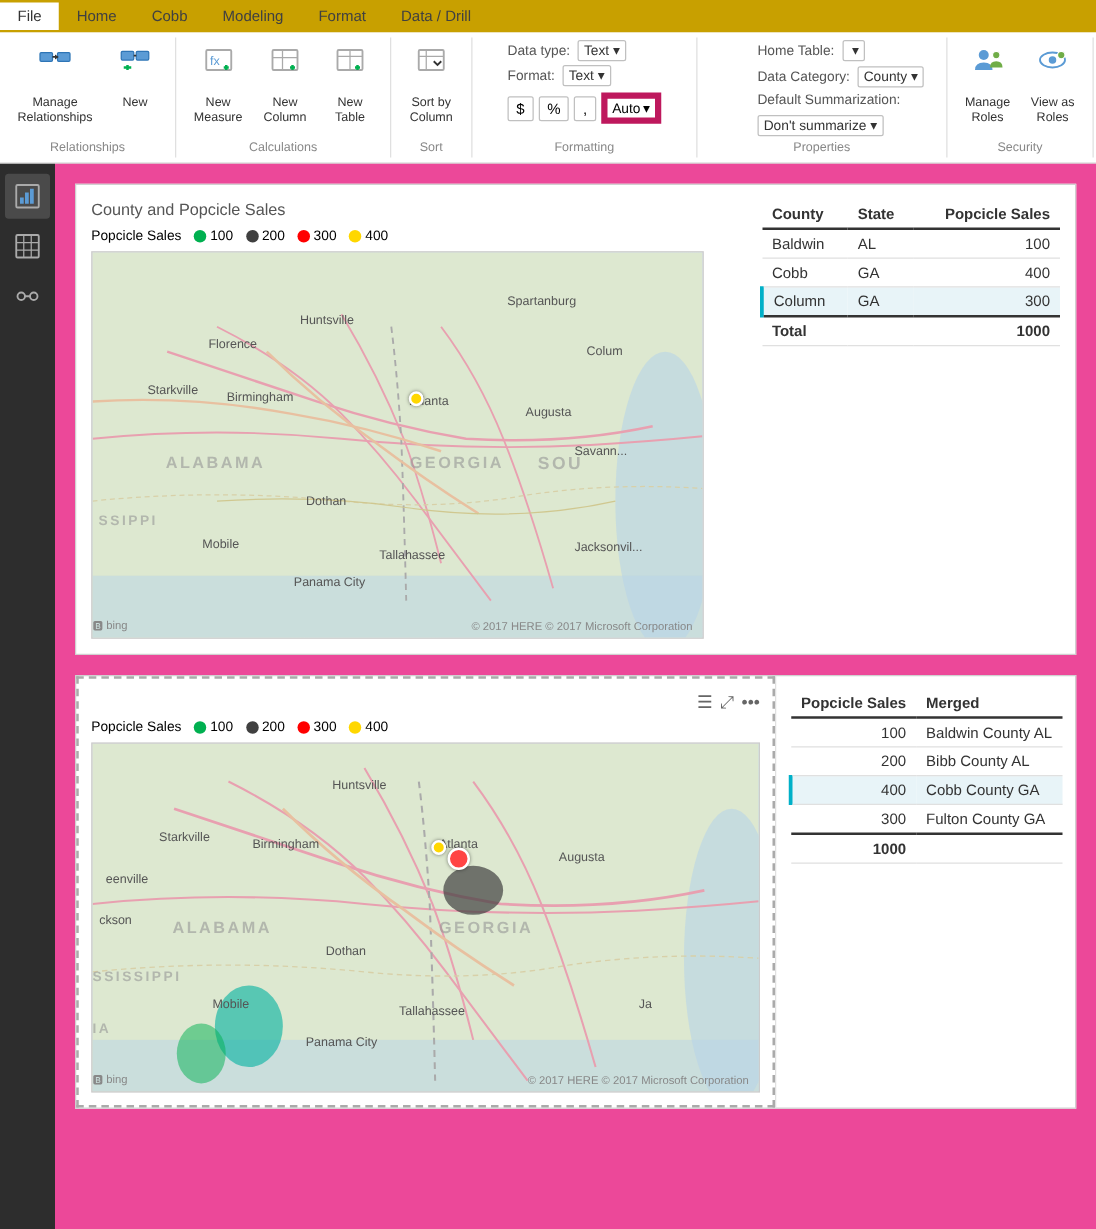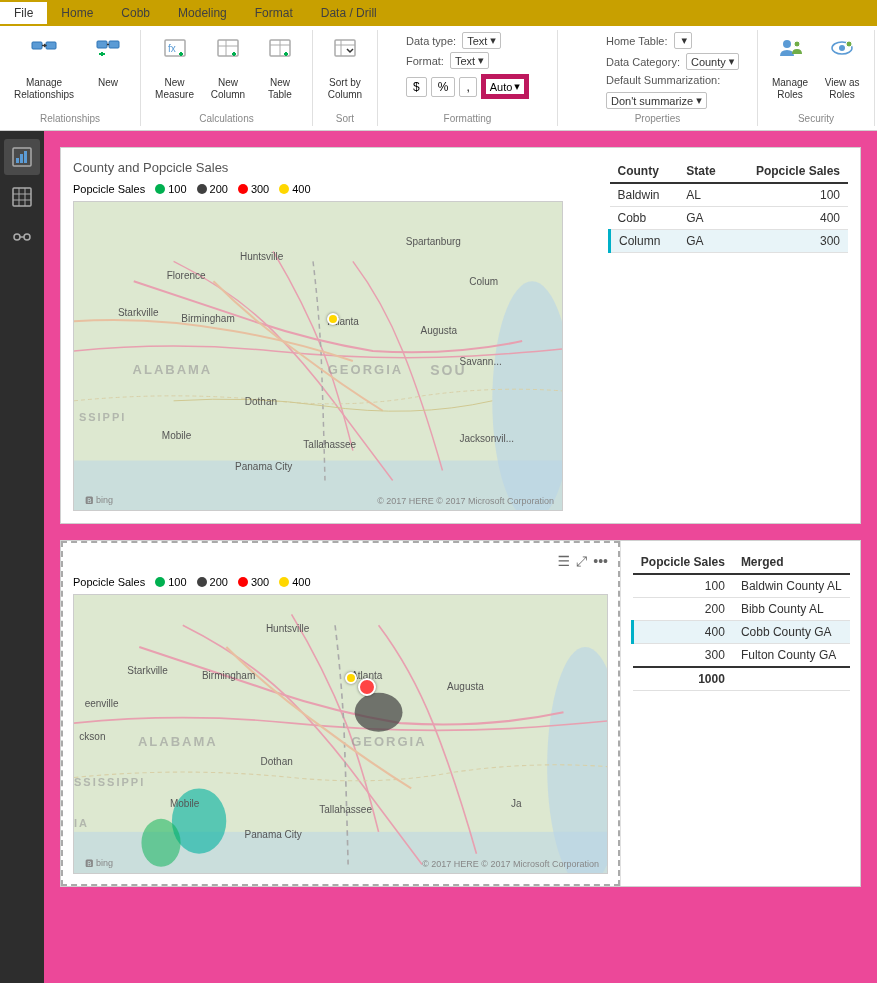--- a/index.html
+++ b/index.html
@@ -267,21 +267,21 @@
     .map-copyright {
       position: absolute;
       bottom: 4px;
       right: 8px;
       font-size: 9px;
       color: #888;
     }
     .map-bing {
       position: absolute;
       bottom: 4px;
-      left: 11px;
+      left: 0;
       font-size: 9px;
       color: #888;
     }
   </style>
 </head>
 <body>
 
 <div class="title-bar">
   <div class="title-bar-tab active">File</div>
   <div class="title-bar-tab">Home</div>
@@ -593,20 +593,24 @@
             <tr>
               <td>Cobb</td>
               <td>GA</td>
               <td class="num">400</td>
             </tr>
             <tr class="selected">
               <td>Column</td>
               <td>GA</td>
               <td class="num">300</td>
             </tr>
+            <tr class="total">
+              <td colspan="2"><strong>Total</strong></td>
+              <td class="num"><strong>1000</strong></td>
+            </tr>
           </tbody>
         </table>
       </div>
     </div>
 
     <div class="viz-panel-2">
       <div class="viz2-left">
         <div class="viz2-toolbar">
           <div></div>
           <div class="viz2-toolbar-icons">

